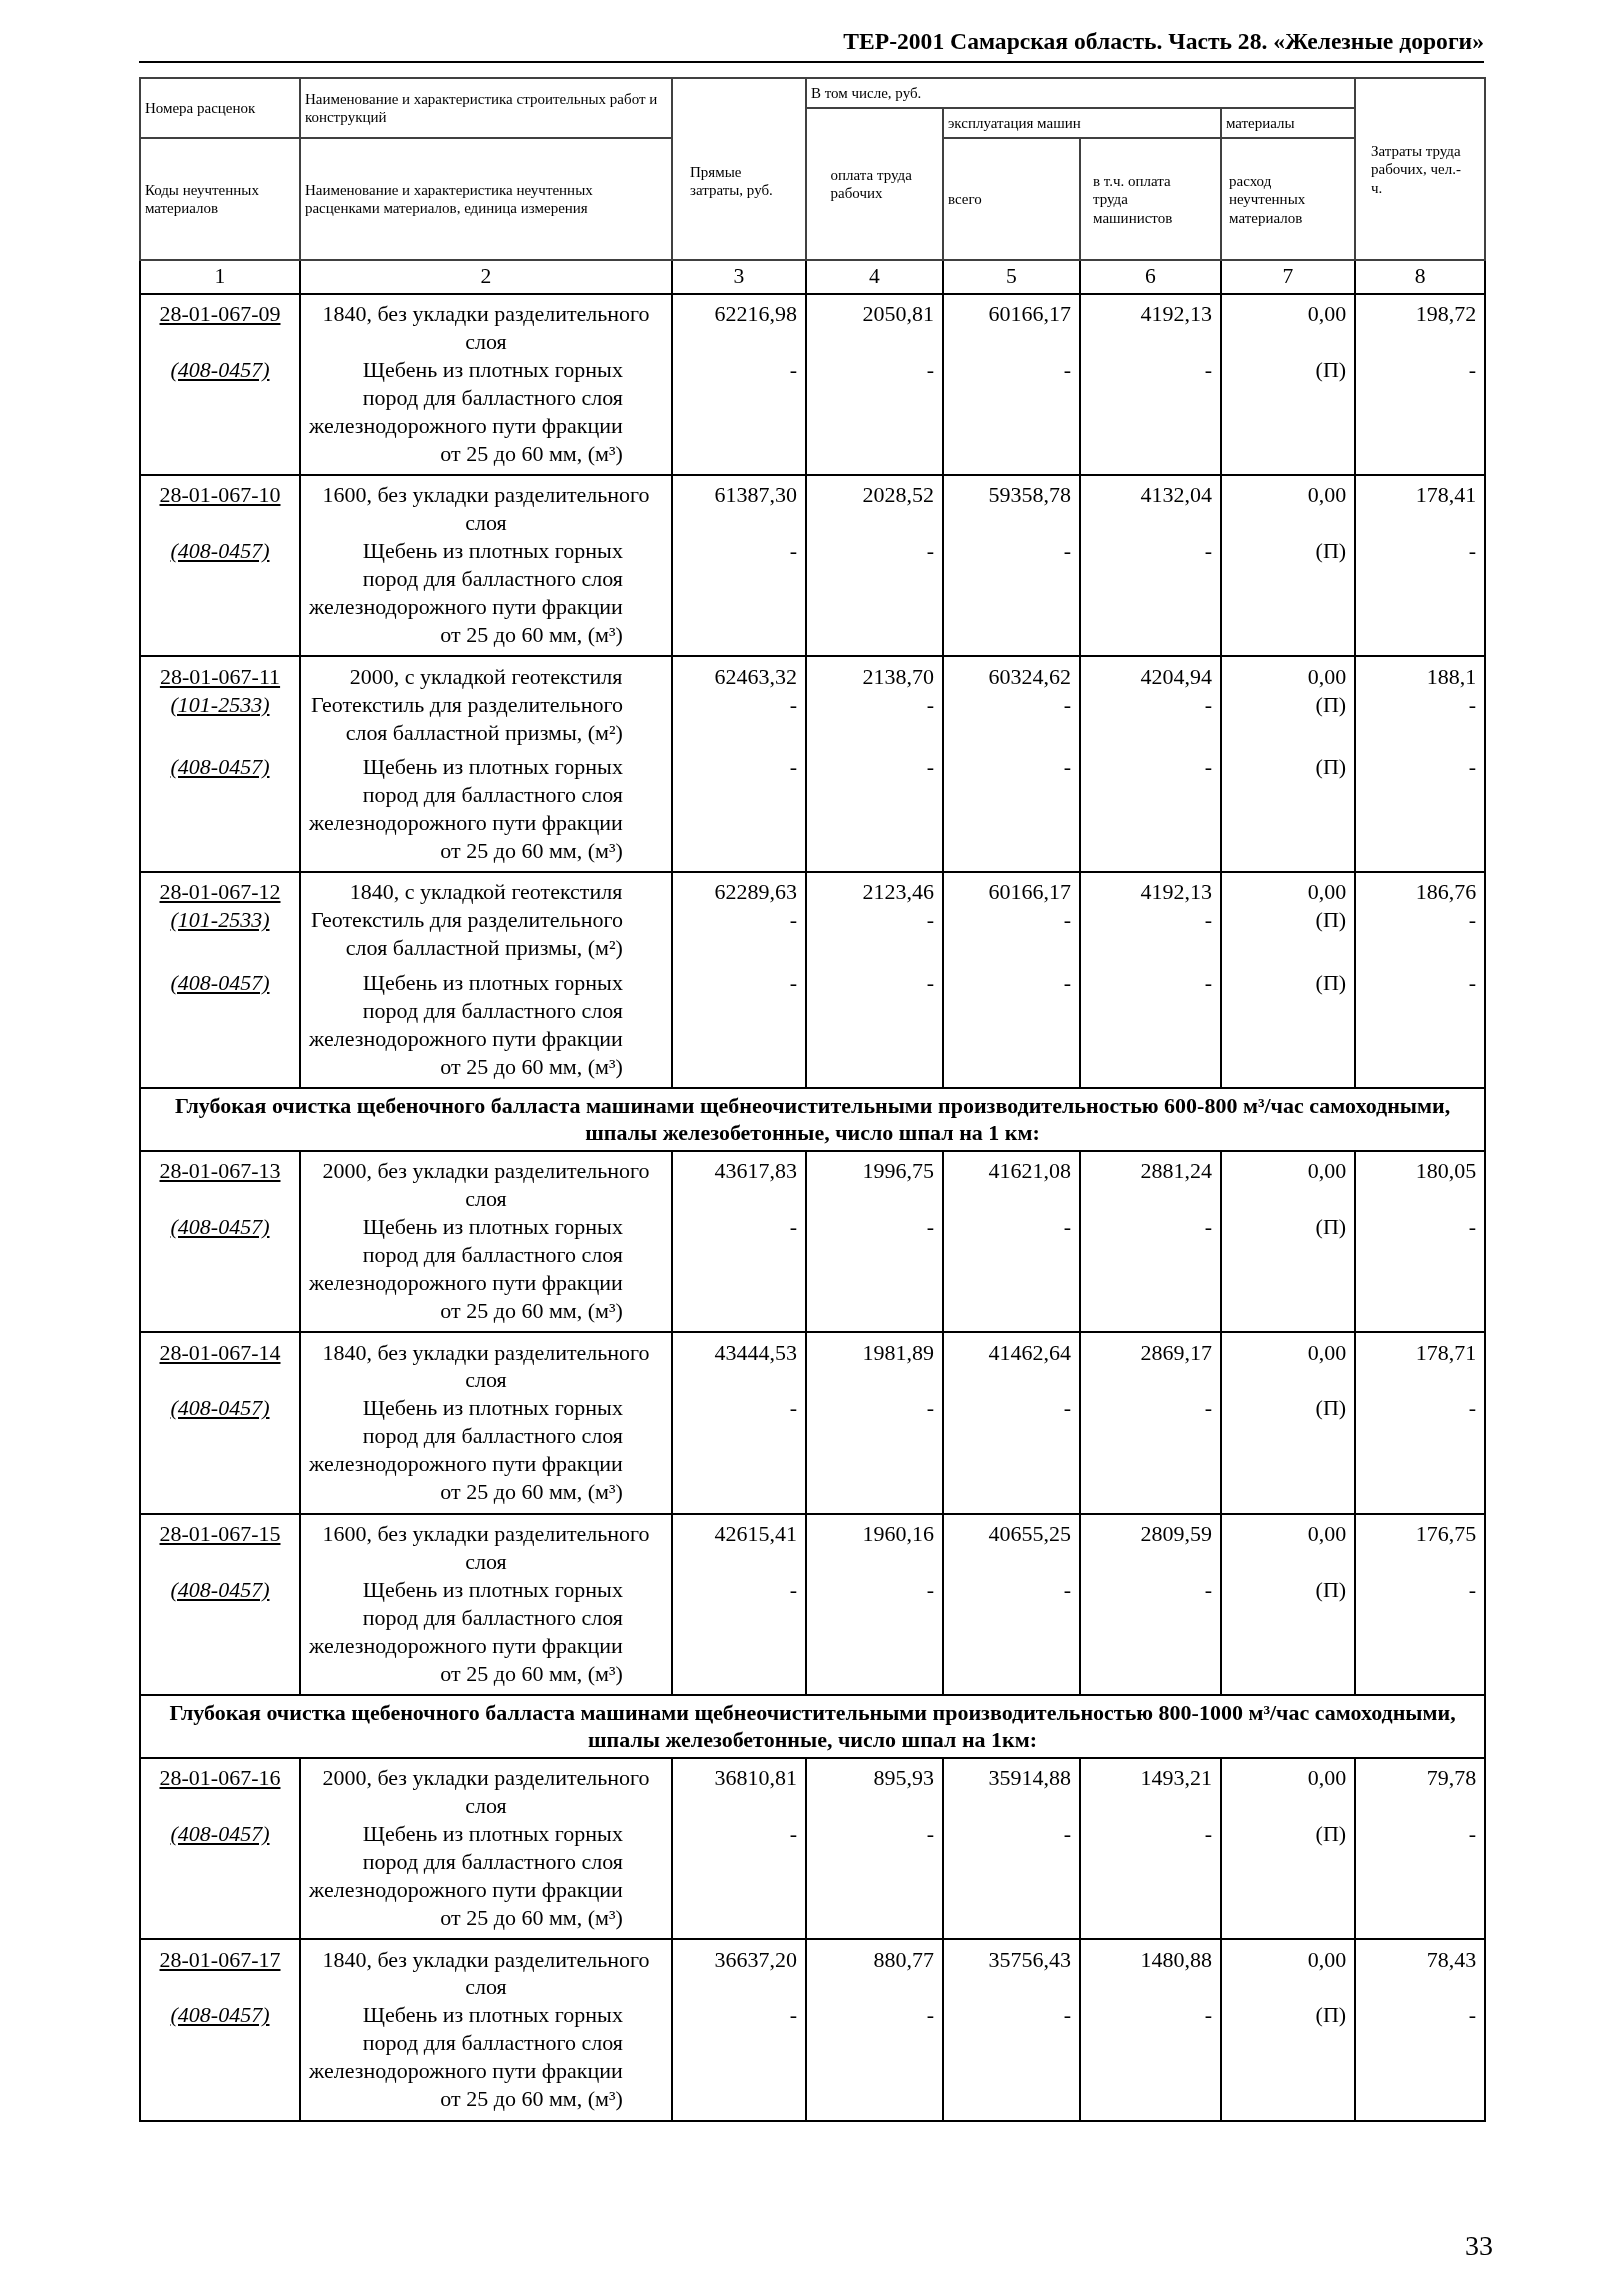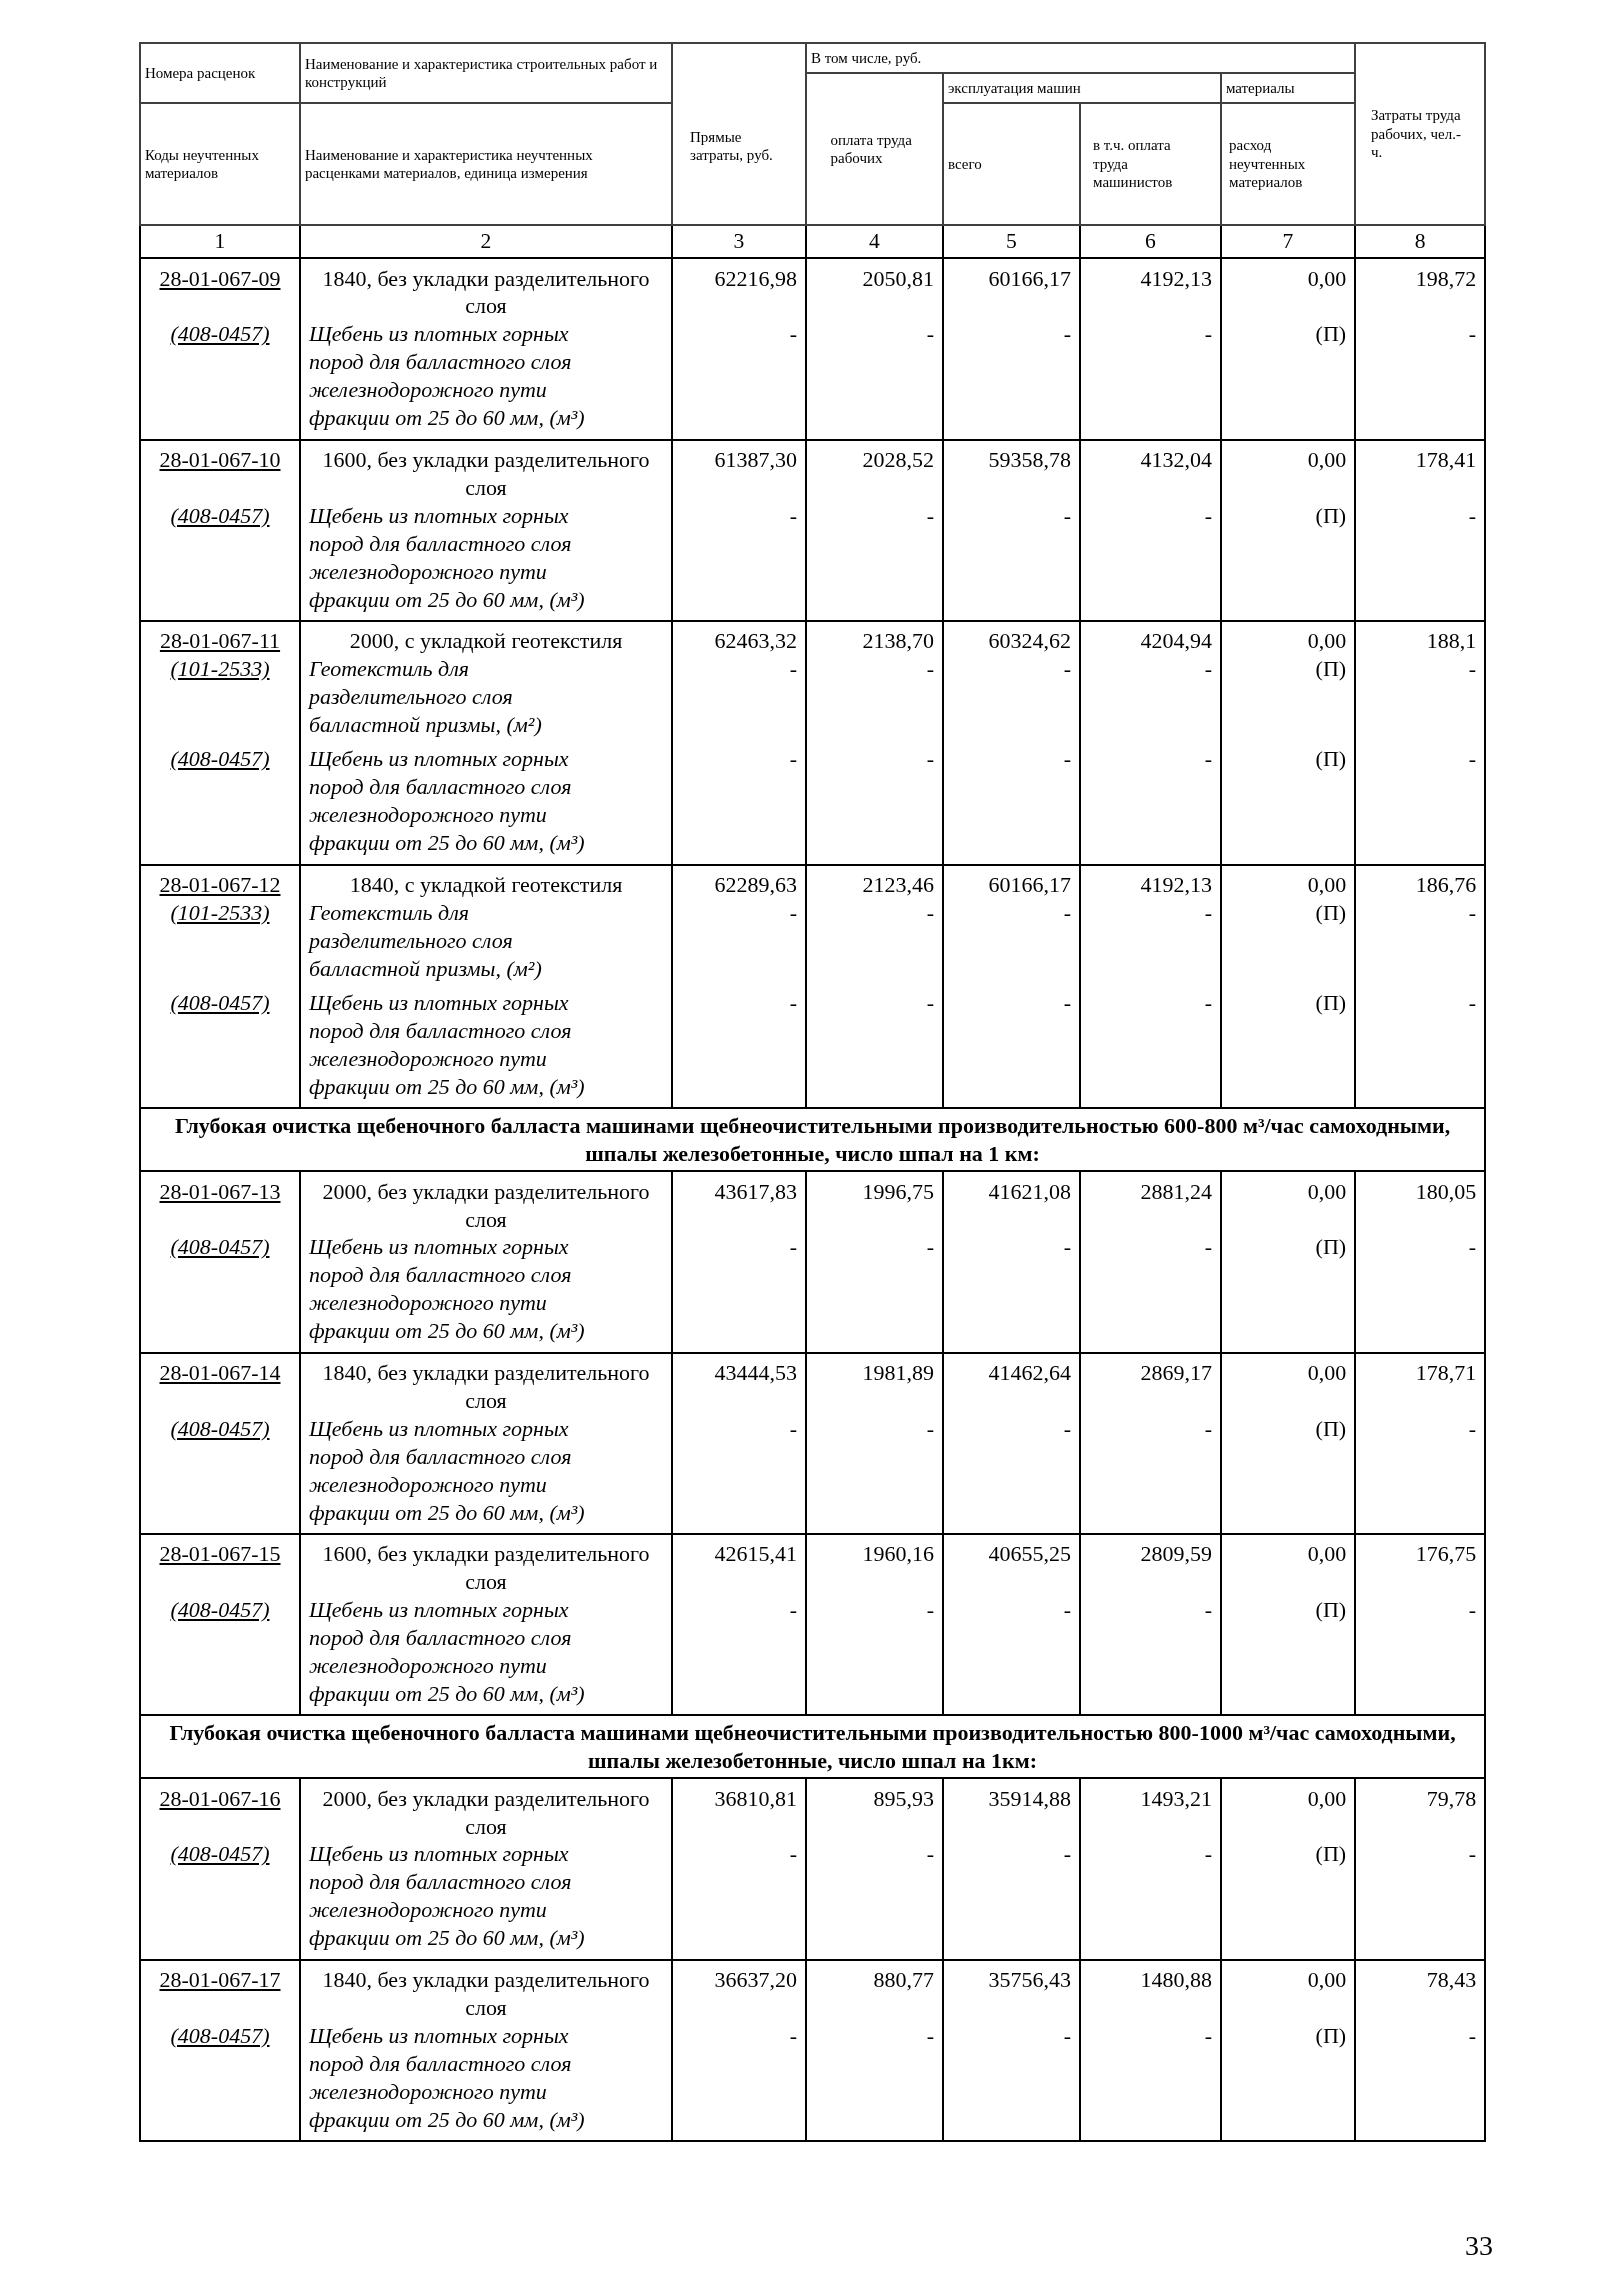--- a/index.html
+++ b/index.html
@@ -27,37 +27,40 @@
   .rates tr.num-row td { border:2px solid #000; text-align:center; padding:2px 0; font-size:21.6px; }
 
   .rates tr.row-main td, .rates tr.row-section td { border-top:2px solid #000; }
 
   .cell-section { font-weight:bold; text-align:center; padding:2.6px 15.7px; }
   .cell-code     { text-align:center; vertical-align:top; padding:5.2px 2.6px 0;text-decoration:underline; }
   .cell-desc     { text-align:center; vertical-align:top; padding:5.2px 6.5px 0; }
   .cell-num      { text-align:right;  vertical-align:top; padding:5.2px 7.9px 0 2.6px; }
   tr.row-sub .cell-num { padding-top:0; padding-bottom:6.5px; }
   .cell-mat-code { text-align:center; font-style:italic; vertical-align:top; padding:0 2.6px 6.5px;text-decoration:underline; }
-  .cell-mat-desc { font-style:italic; vertical-align:top; text-align:left; padding:0 5.2px 6.5px 7.9px; }
+  .cell-mat-desc { vertical-align:top; text-align:right; padding:0 5.2px 6.5px 7.9px; }
   .cell-mat-desc .inner { max-width:314px; }
 
   .hw { margin:0 auto; }
   .hw-direct  { max-width:98px;margin-top:24px; }
   .hw-laborpay{ max-width:88px; }
   .hw-mach    { max-width:115px; }
   .hw-cons    { max-width:118px; }
   .hw-labor   { max-width:98px; }
 
   .page-number { position:absolute; top:2230px; right:130px; font-size:28px;text-align:center; }
 </style>
 </head>
 <body>
 
 <div class="page">
 
+  <div class="doc-header">
+    <div class="doc-title">ТЕР-2001 Самарская область. Часть 28. «Железные дороги»</div>
+  </div>
 
   <table class="rates">
     <colgroup>
       <col style="width:160px">
       <col style="width:372px">
       <col style="width:134px">
       <col style="width:137px">
       <col style="width:137px">
       <col style="width:141px">
       <col style="width:134px">

